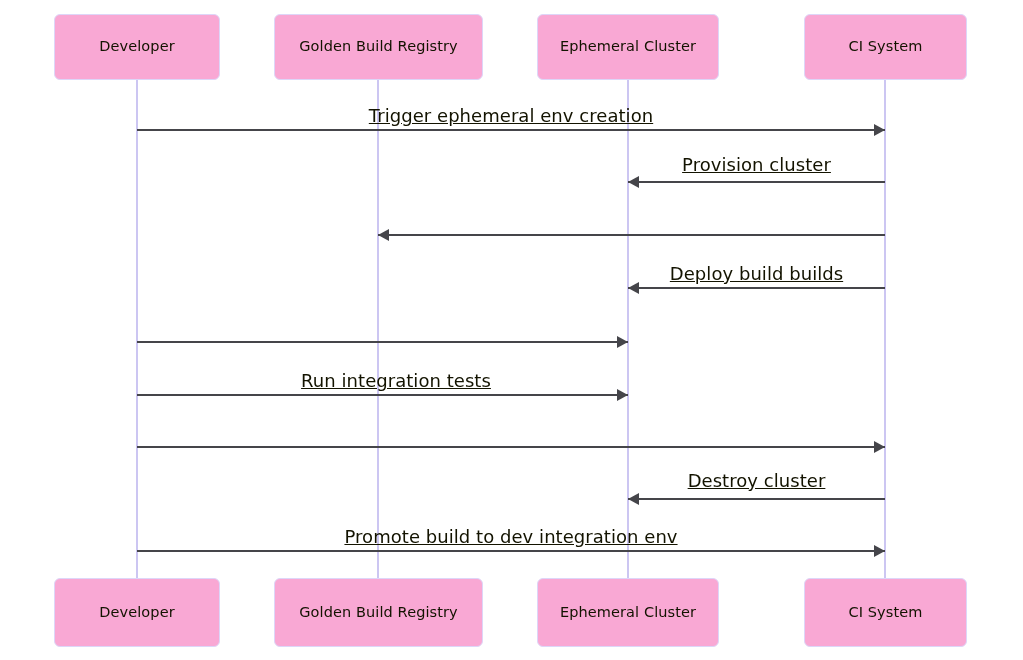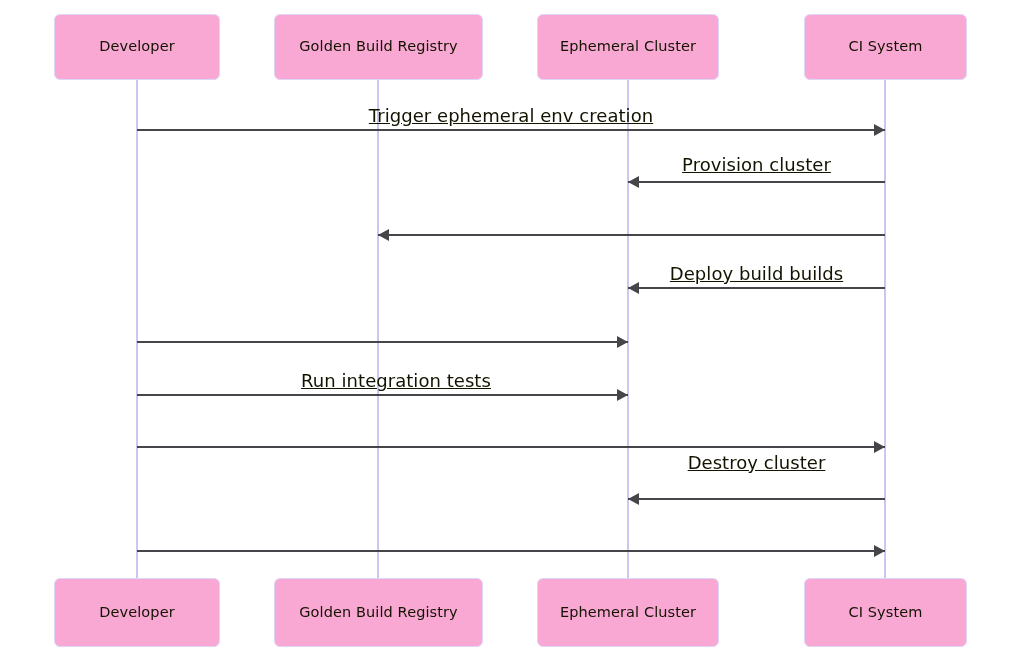--- a/index.html
+++ b/index.html
@@ -116,16 +116,17 @@
     <div class="msg-label" style="left: 756.5px; top: 263px;">Deploy build builds</div>
     <div class="msg-line" style="left: 137px; width: 491px; top: 341px;"></div>
     <div class="msg-head right" style="top: 336px; left: 617px;"></div>
     <div class="msg-line" style="left: 137px; width: 491px; top: 394px;"></div>
     <div class="msg-head right" style="top: 389px; left: 617px;"></div>
     <div class="msg-label" style="left: 368px; top: 370px; margin-left: 28px;">Run integration tests</div>
     <div class="msg-line" style="left: 137px; width: 748px; top: 446px;"></div>
     <div class="msg-head right" style="top: 441px; left: 874px;"></div>
     <div class="msg-line" style="left: 628px; width: 257px; top: 498px;"></div>
     <div class="msg-head left" style="top: 493px; left: 628px;"></div>
-    <div class="msg-label" style="left: 756.5px; top: 452px;">Destroy cluster</div>
+    <div class="msg-label" style="left: 756.5px; top: 470px;">Destroy cluster</div>
     <div class="msg-line" style="left: 137px; width: 748px; top: 550px;"></div>
     <div class="msg-head right" style="top: 545px; left: 874px;"></div>
+    <div class="msg-label" style="left: 511px; top: 526px;">Promote build to dev integration env</div>
   </div>
 
 </body></html>

